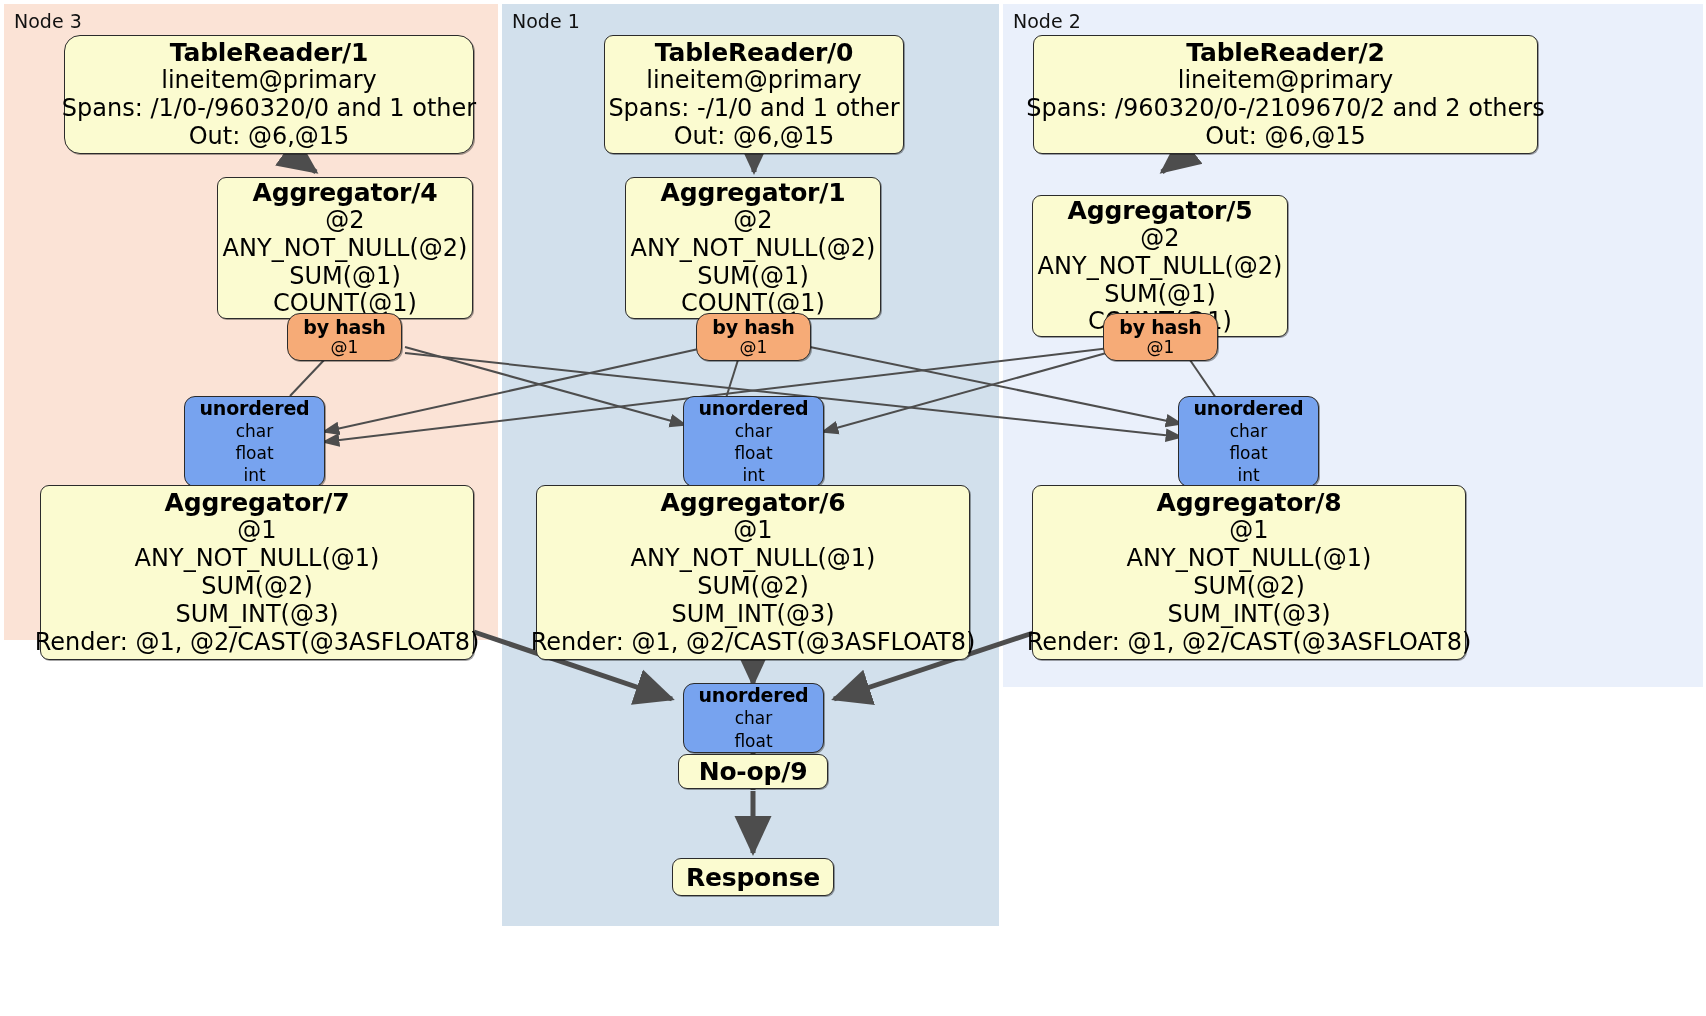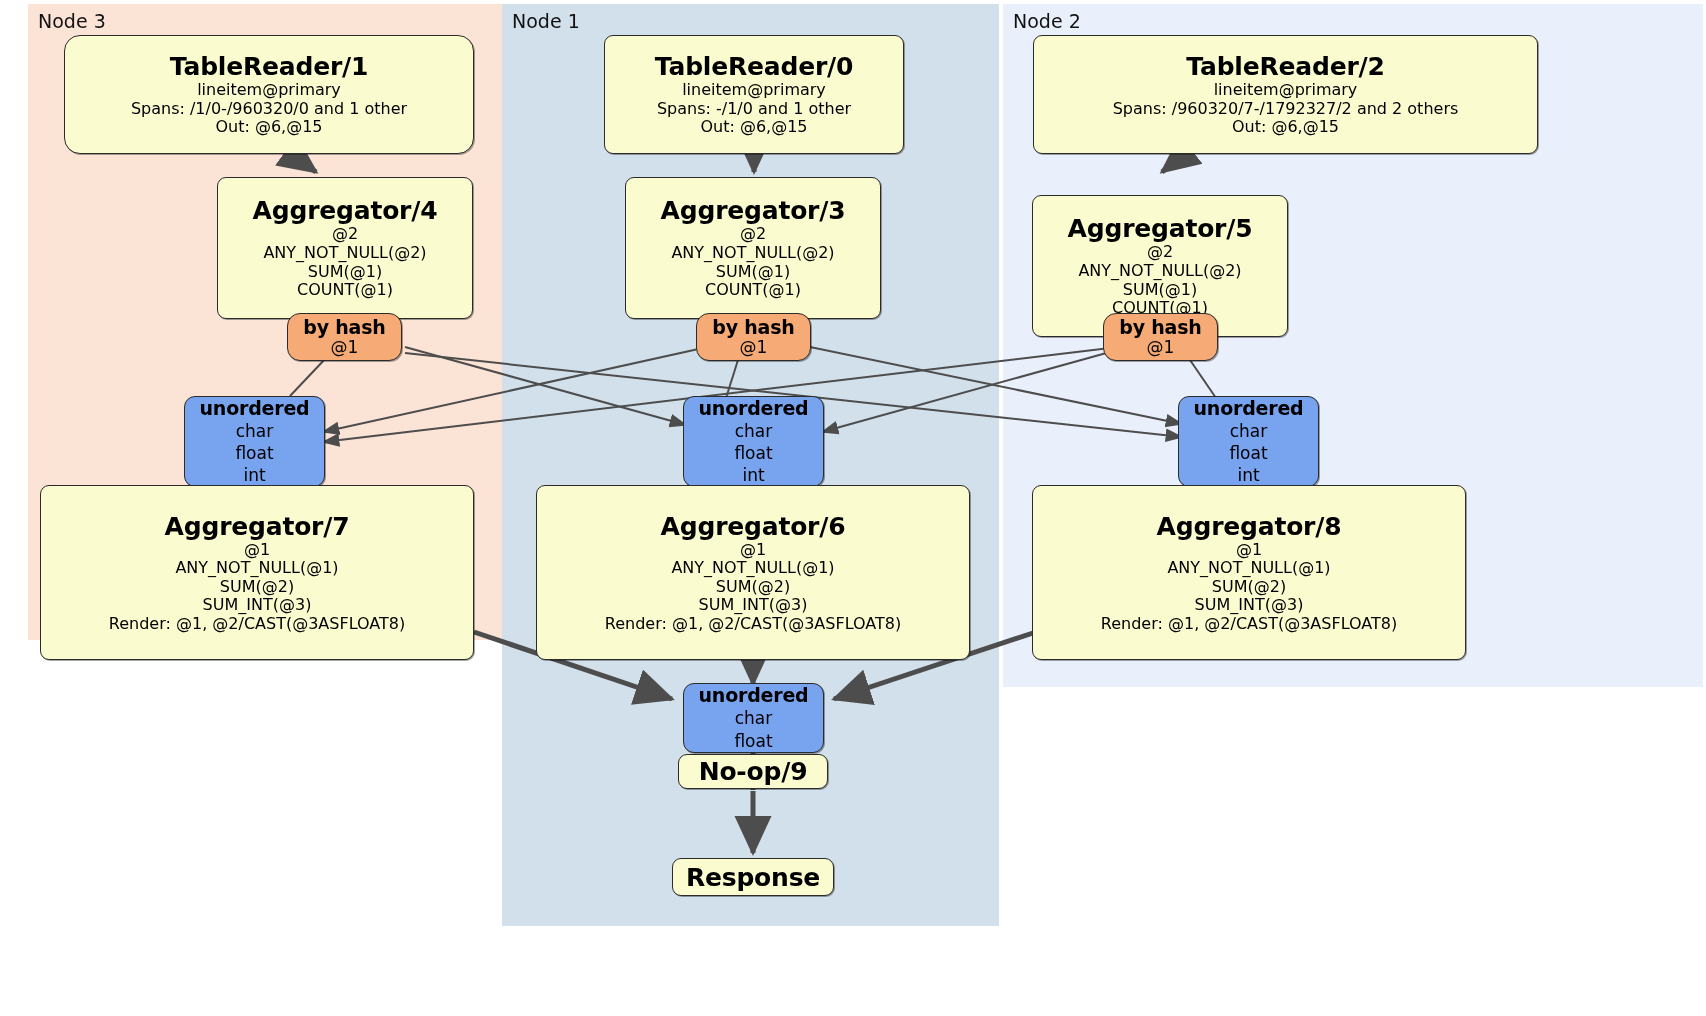--- a/index.html
+++ b/index.html
@@ -70,34 +70,34 @@
   .title {
     font-weight: bold;
     font-size: 25px;
     color: #000;
     letter-spacing: -0.2px;
   }
   .title.sm {
     font-size: 19px;
   }
   .detail {
-    font-size: 16px;
+    font-size: 24px;
     color: #000;
     white-space: nowrap;
   }
   .detail.sm {
     font-size: 17px;
   }
 </style>
 </head>
 <body>
 
 <div id="canvas">
 
-  <div class="node-region" style="left:4px; top:4px; width:494px; height:636px; background:#fbe3d6;margin-left:24px;">
+  <div class="node-region" style="left:4px; top:4px; width:494px; height:636px; background:#fbe3d6;">
     <div class="node-region-label">Node 3</div>
   </div>
 
   <div class="node-region" style="left:502px; top:4px; width:497px; height:922px; background:#d2e0ec;">
     <div class="node-region-label">Node 1</div>
   </div>
 
   <div class="node-region" style="left:1003px; top:4px; width:700px; height:683px; background:#eaf0fb;">
     <div class="node-region-label">Node 2</div>
   </div>
@@ -155,34 +155,34 @@
   <div class="box proc" style="left:604px; top:35px; width:300px; height:119px;">
     <div class="title">TableReader/0</div>
     <div class="detail">lineitem@primary</div>
     <div class="detail">Spans: -/1/0 and 1 other</div>
     <div class="detail">Out: @6,@15</div>
   </div>
 
   <div class="box proc" style="left:1033px; top:35px; width:505px; height:119px;">
     <div class="title">TableReader/2</div>
     <div class="detail">lineitem@primary</div>
-    <div class="detail">Spans: /960320/7-/1792327/2 and 2 others</div>
+    <div class="detail">Spans: /960320/0-/2109670/2 and 2 others</div>
     <div class="detail">Out: @6,@15</div>
   </div>
 
   <div class="box proc" style="left:217px; top:177px; width:256px; height:142px;">
     <div class="title">Aggregator/4</div>
     <div class="detail">@2</div>
     <div class="detail">ANY_NOT_NULL(@2)</div>
     <div class="detail">SUM(@1)</div>
     <div class="detail">COUNT(@1)</div>
   </div>
 
   <div class="box proc" style="left:625px; top:177px; width:256px; height:142px;">
-    <div class="title">Aggregator/3</div>
+    <div class="title">Aggregator/1</div>
     <div class="detail">@2</div>
     <div class="detail">ANY_NOT_NULL(@2)</div>
     <div class="detail">SUM(@1)</div>
     <div class="detail">COUNT(@1)</div>
   </div>
 
   <div class="box proc" style="left:1032px; top:195px; width:256px; height:142px;">
     <div class="title">Aggregator/5</div>
     <div class="detail">@2</div>
     <div class="detail">ANY_NOT_NULL(@2)</div>

